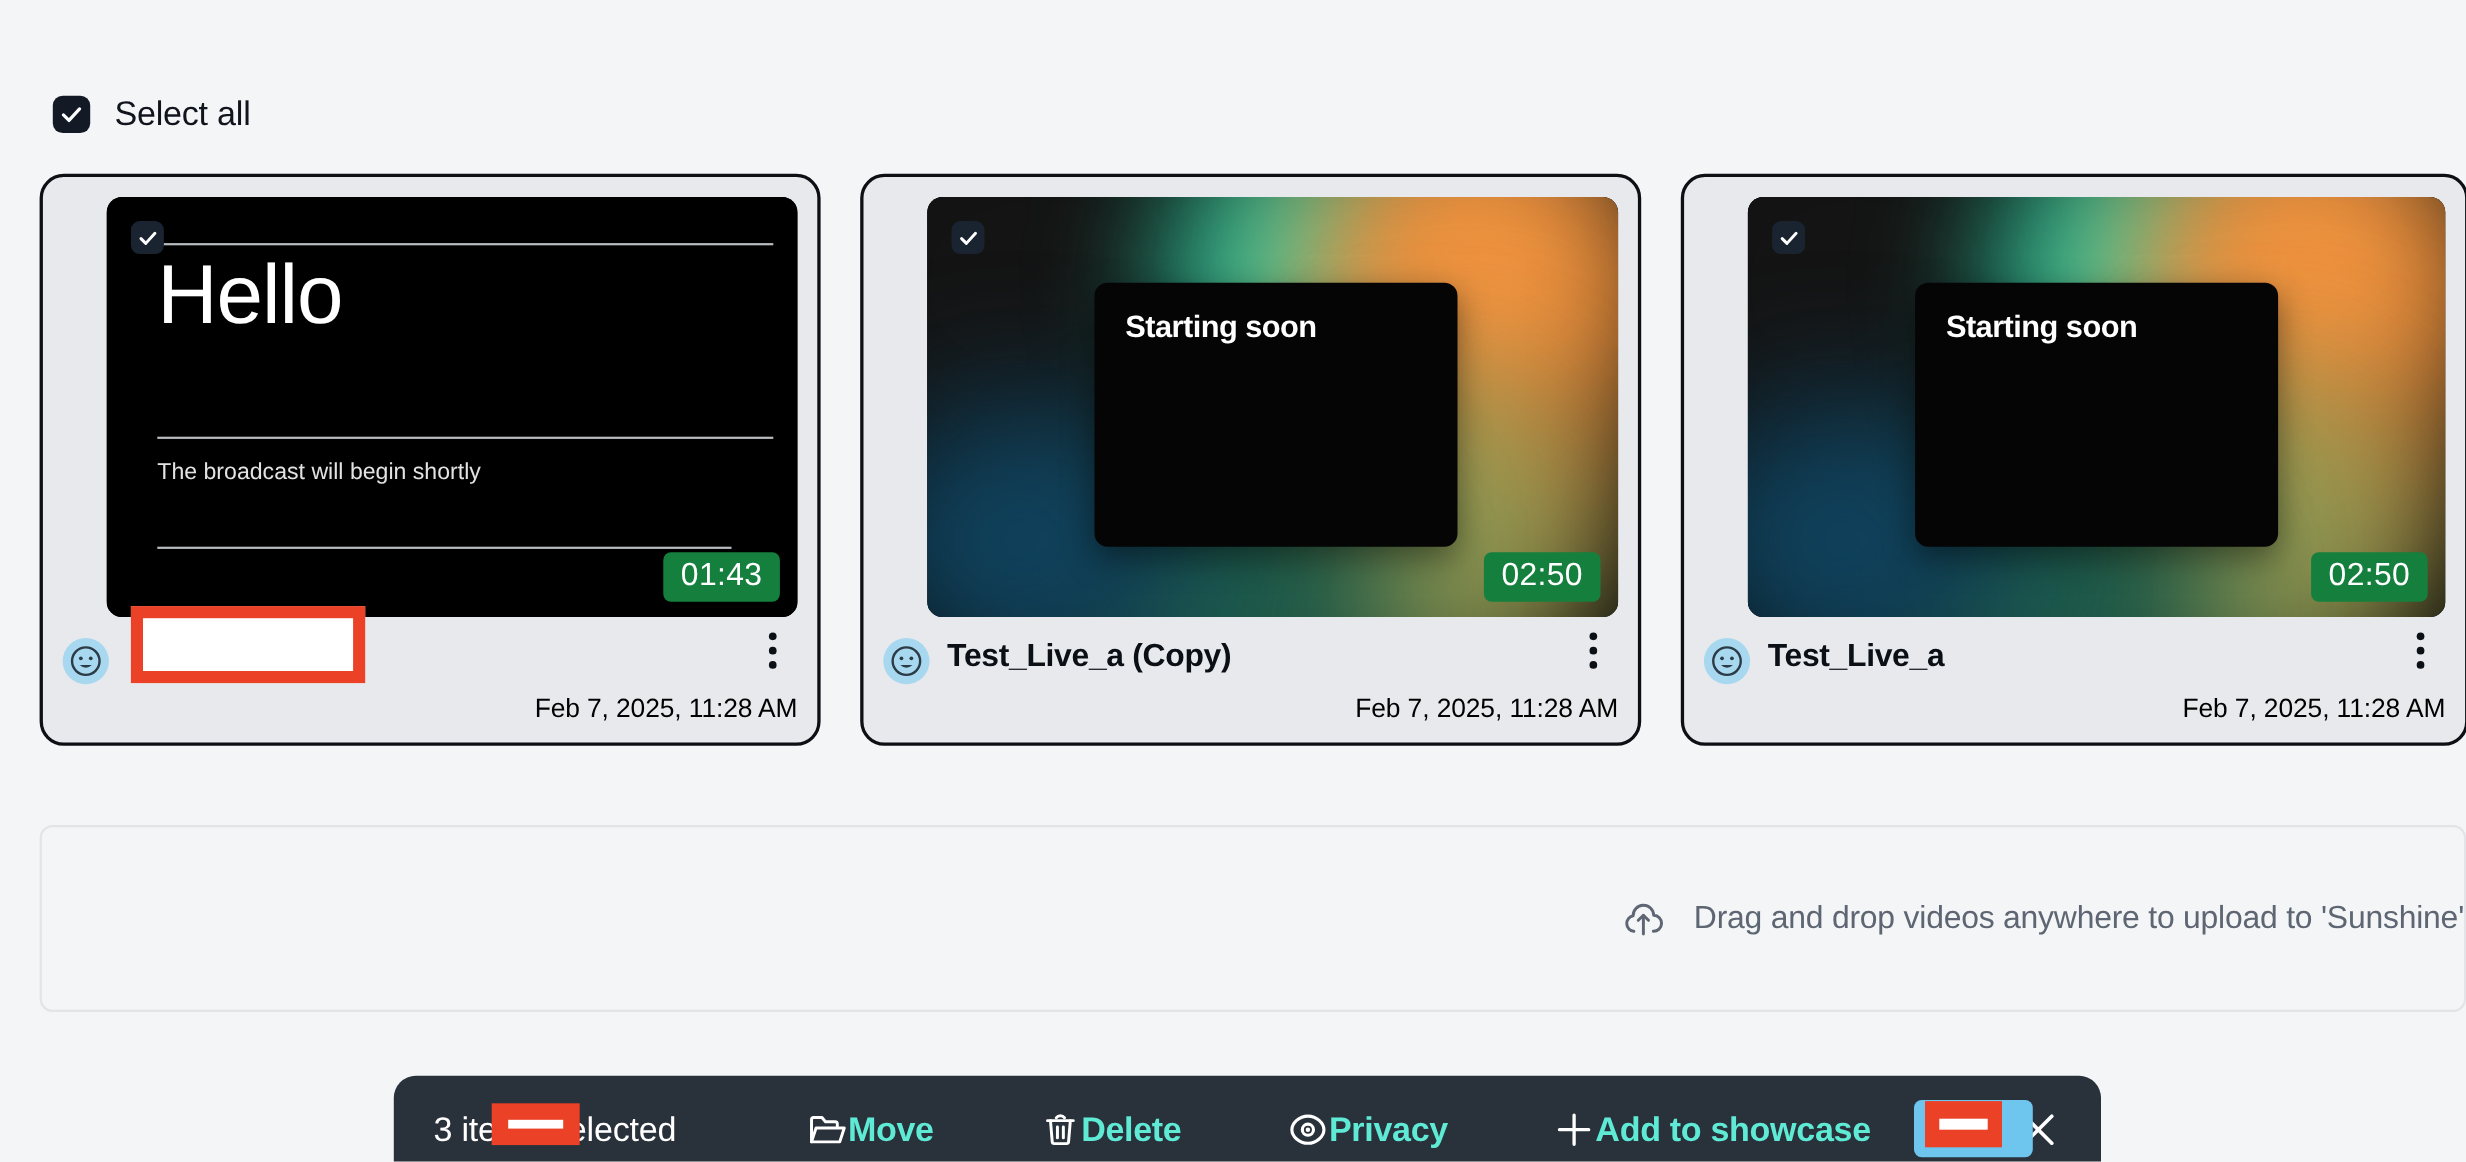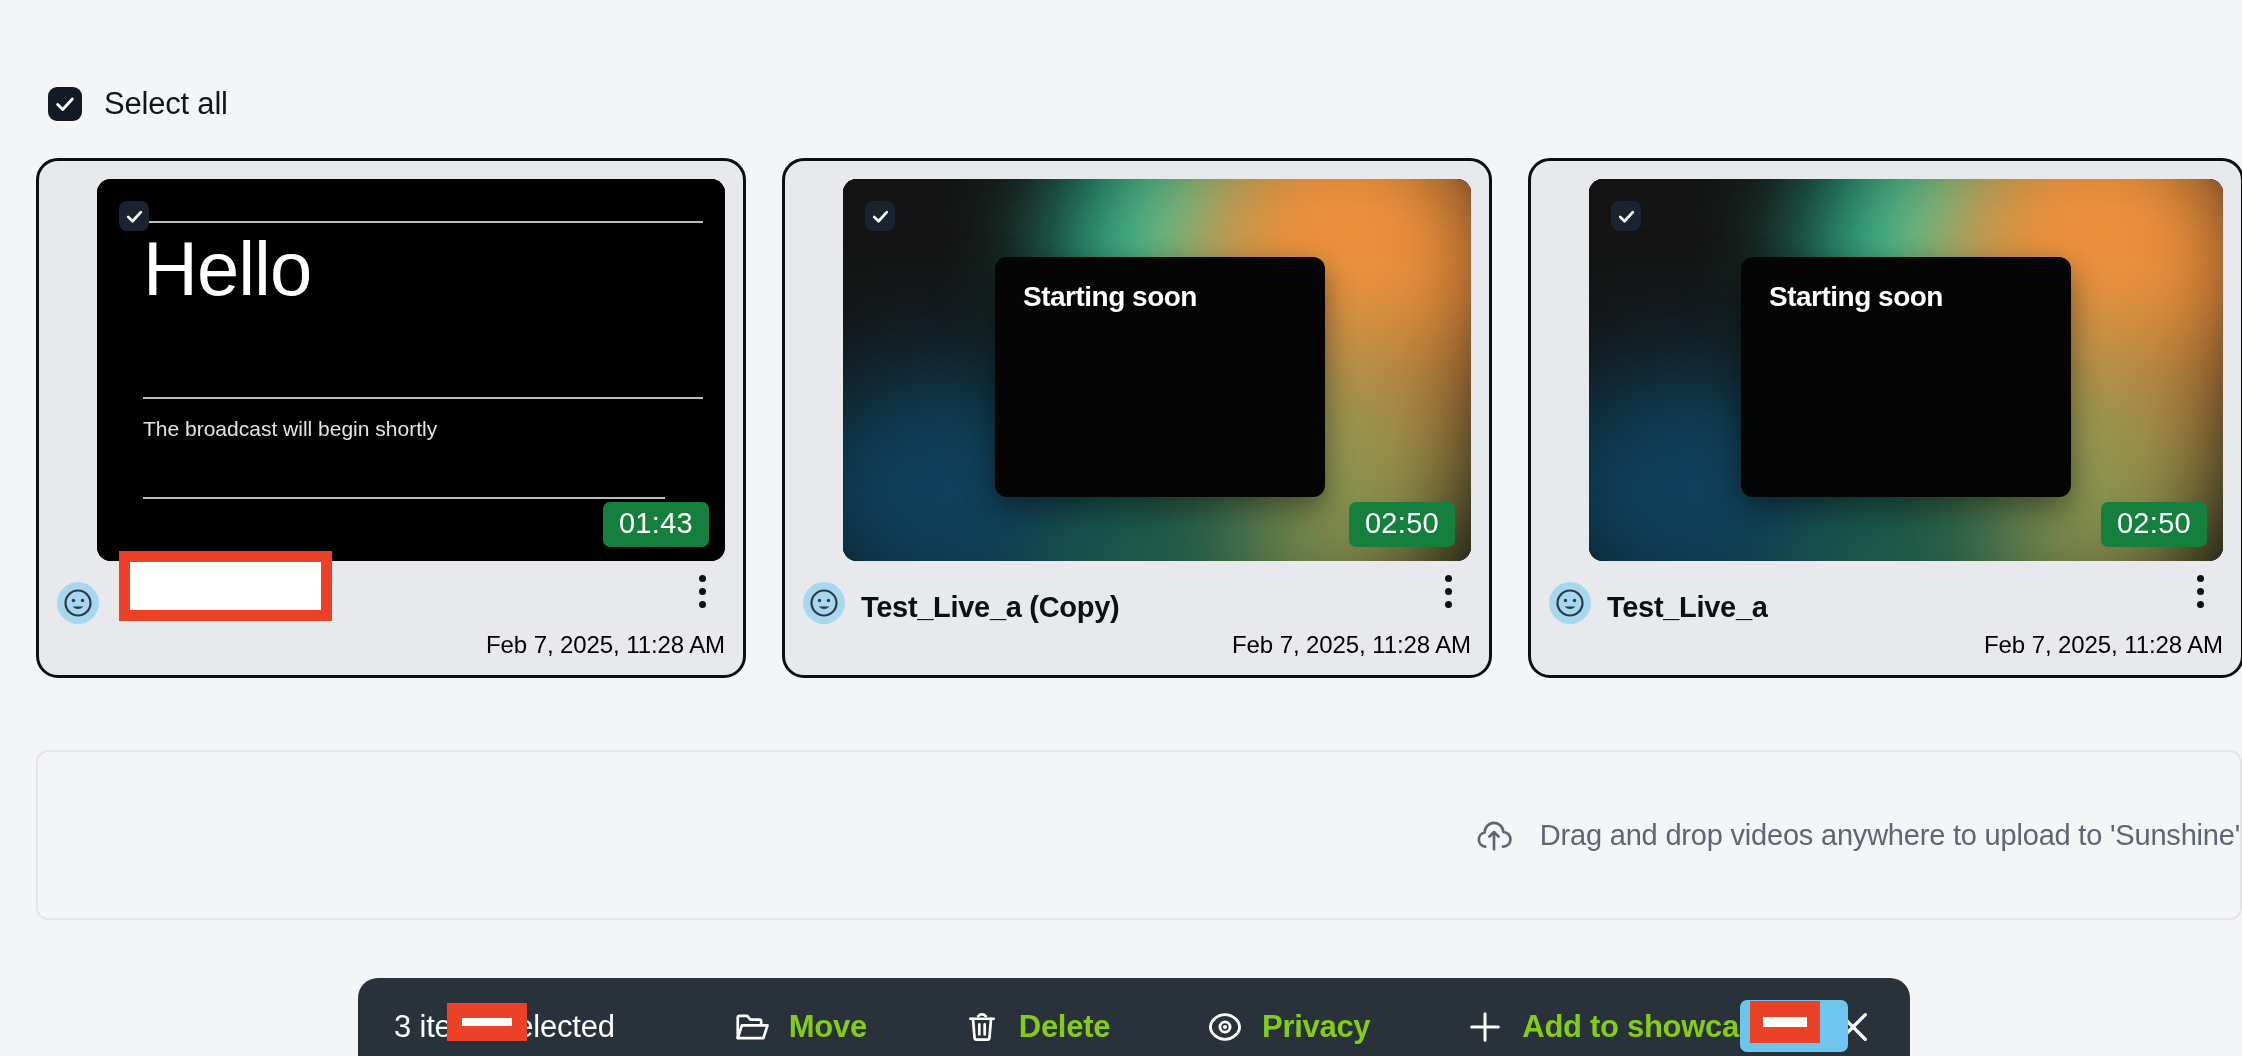--- a/index.html
+++ b/index.html
@@ -103,21 +103,21 @@
   .duration {
     position: absolute; right: 16px; bottom: 14px;
     background: #15803d; color: #fff;
     font-size: 29px; border-radius: 7px;
     padding: 5px 16px 7px; z-index: 5;
     letter-spacing: .3px;
   }
 
   
   .card-foot { position: absolute; left: 18px; right: 18px; bottom: 16px; }
-  .foot-top { display: flex; align-items: flex-end; gap: 16px; height: 44px; }
+  .foot-top { display: flex; align-items: flex-start; gap: 16px; height: 44px; }
   .avatar {
     width: 42px; height: 42px; border-radius: 50%;
     background: #a7d8f0; flex: 0 0 auto;
     display: flex; align-items: center; justify-content: center;
   }
   .avatar svg { width: 42px; height: 42px; display:block; }
   .vid-title {
     font-size: 29px; font-weight: 700; color: #0b0f16;
     letter-spacing: -0.3px; white-space: nowrap; overflow: hidden;
   }
@@ -170,22 +170,22 @@
     border-radius: 20px;
     display: flex; align-items: center;
     padding: 0 36px;
     gap: 0;
   }
   .ab-count {
     font-size: 31px; color: #fff; letter-spacing: -0.2px;
     white-space: nowrap;
   }
   .ab-btn {
-    display: flex; align-items: center; gap: 18px;
-    color: #84cc16; font-size: 31px; font-weight: 700;
+    display: flex; align-items: center; 
+    color: #5eead4; font-size: 31px; font-weight: 700;
     letter-spacing: -0.3px; white-space: nowrap;
   }
   .ab-btn svg { width: 38px; height: 38px; display: block; flex: 0 0 auto; }
   .ab-spacer-a { width: 118px; }
   .ab-spacer   { width: 96px; }
   .ab-close {
     position: absolute; right: 36px; top: 50%; transform: translateY(-50%);
     width: 42px; height: 42px;
   }
   .ab-close svg { width: 42px; height: 42px; display:block; }

